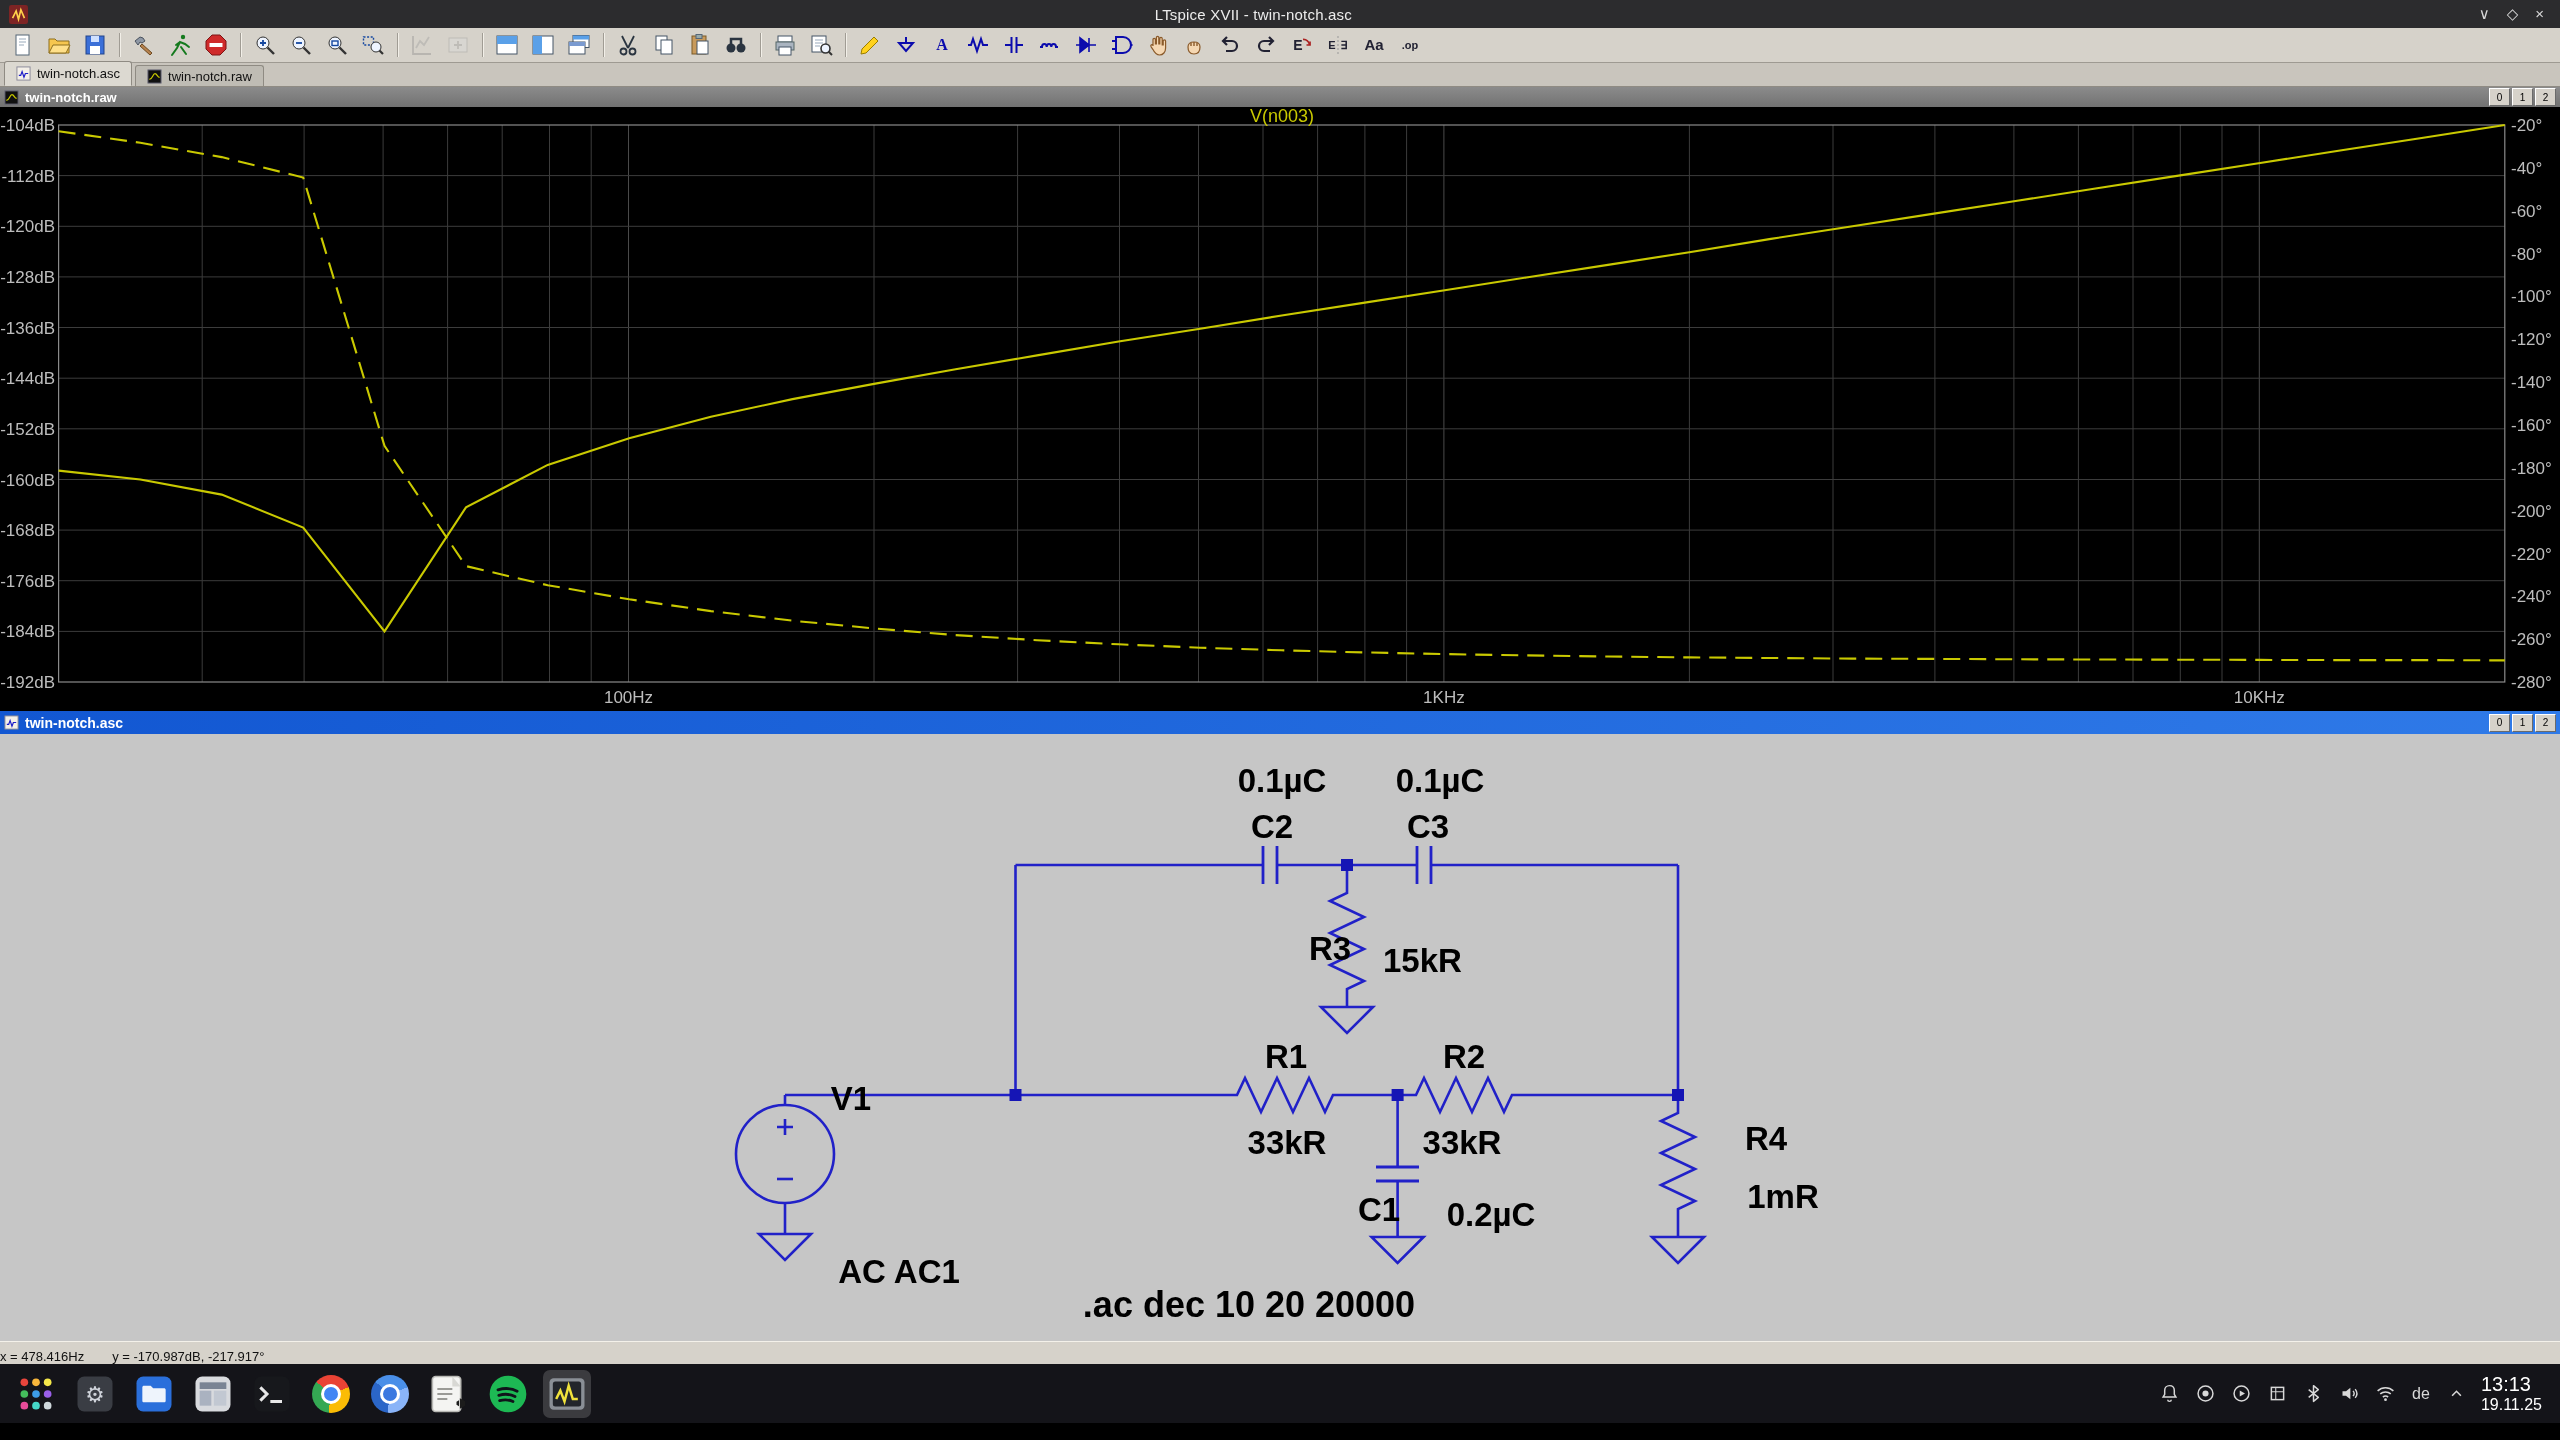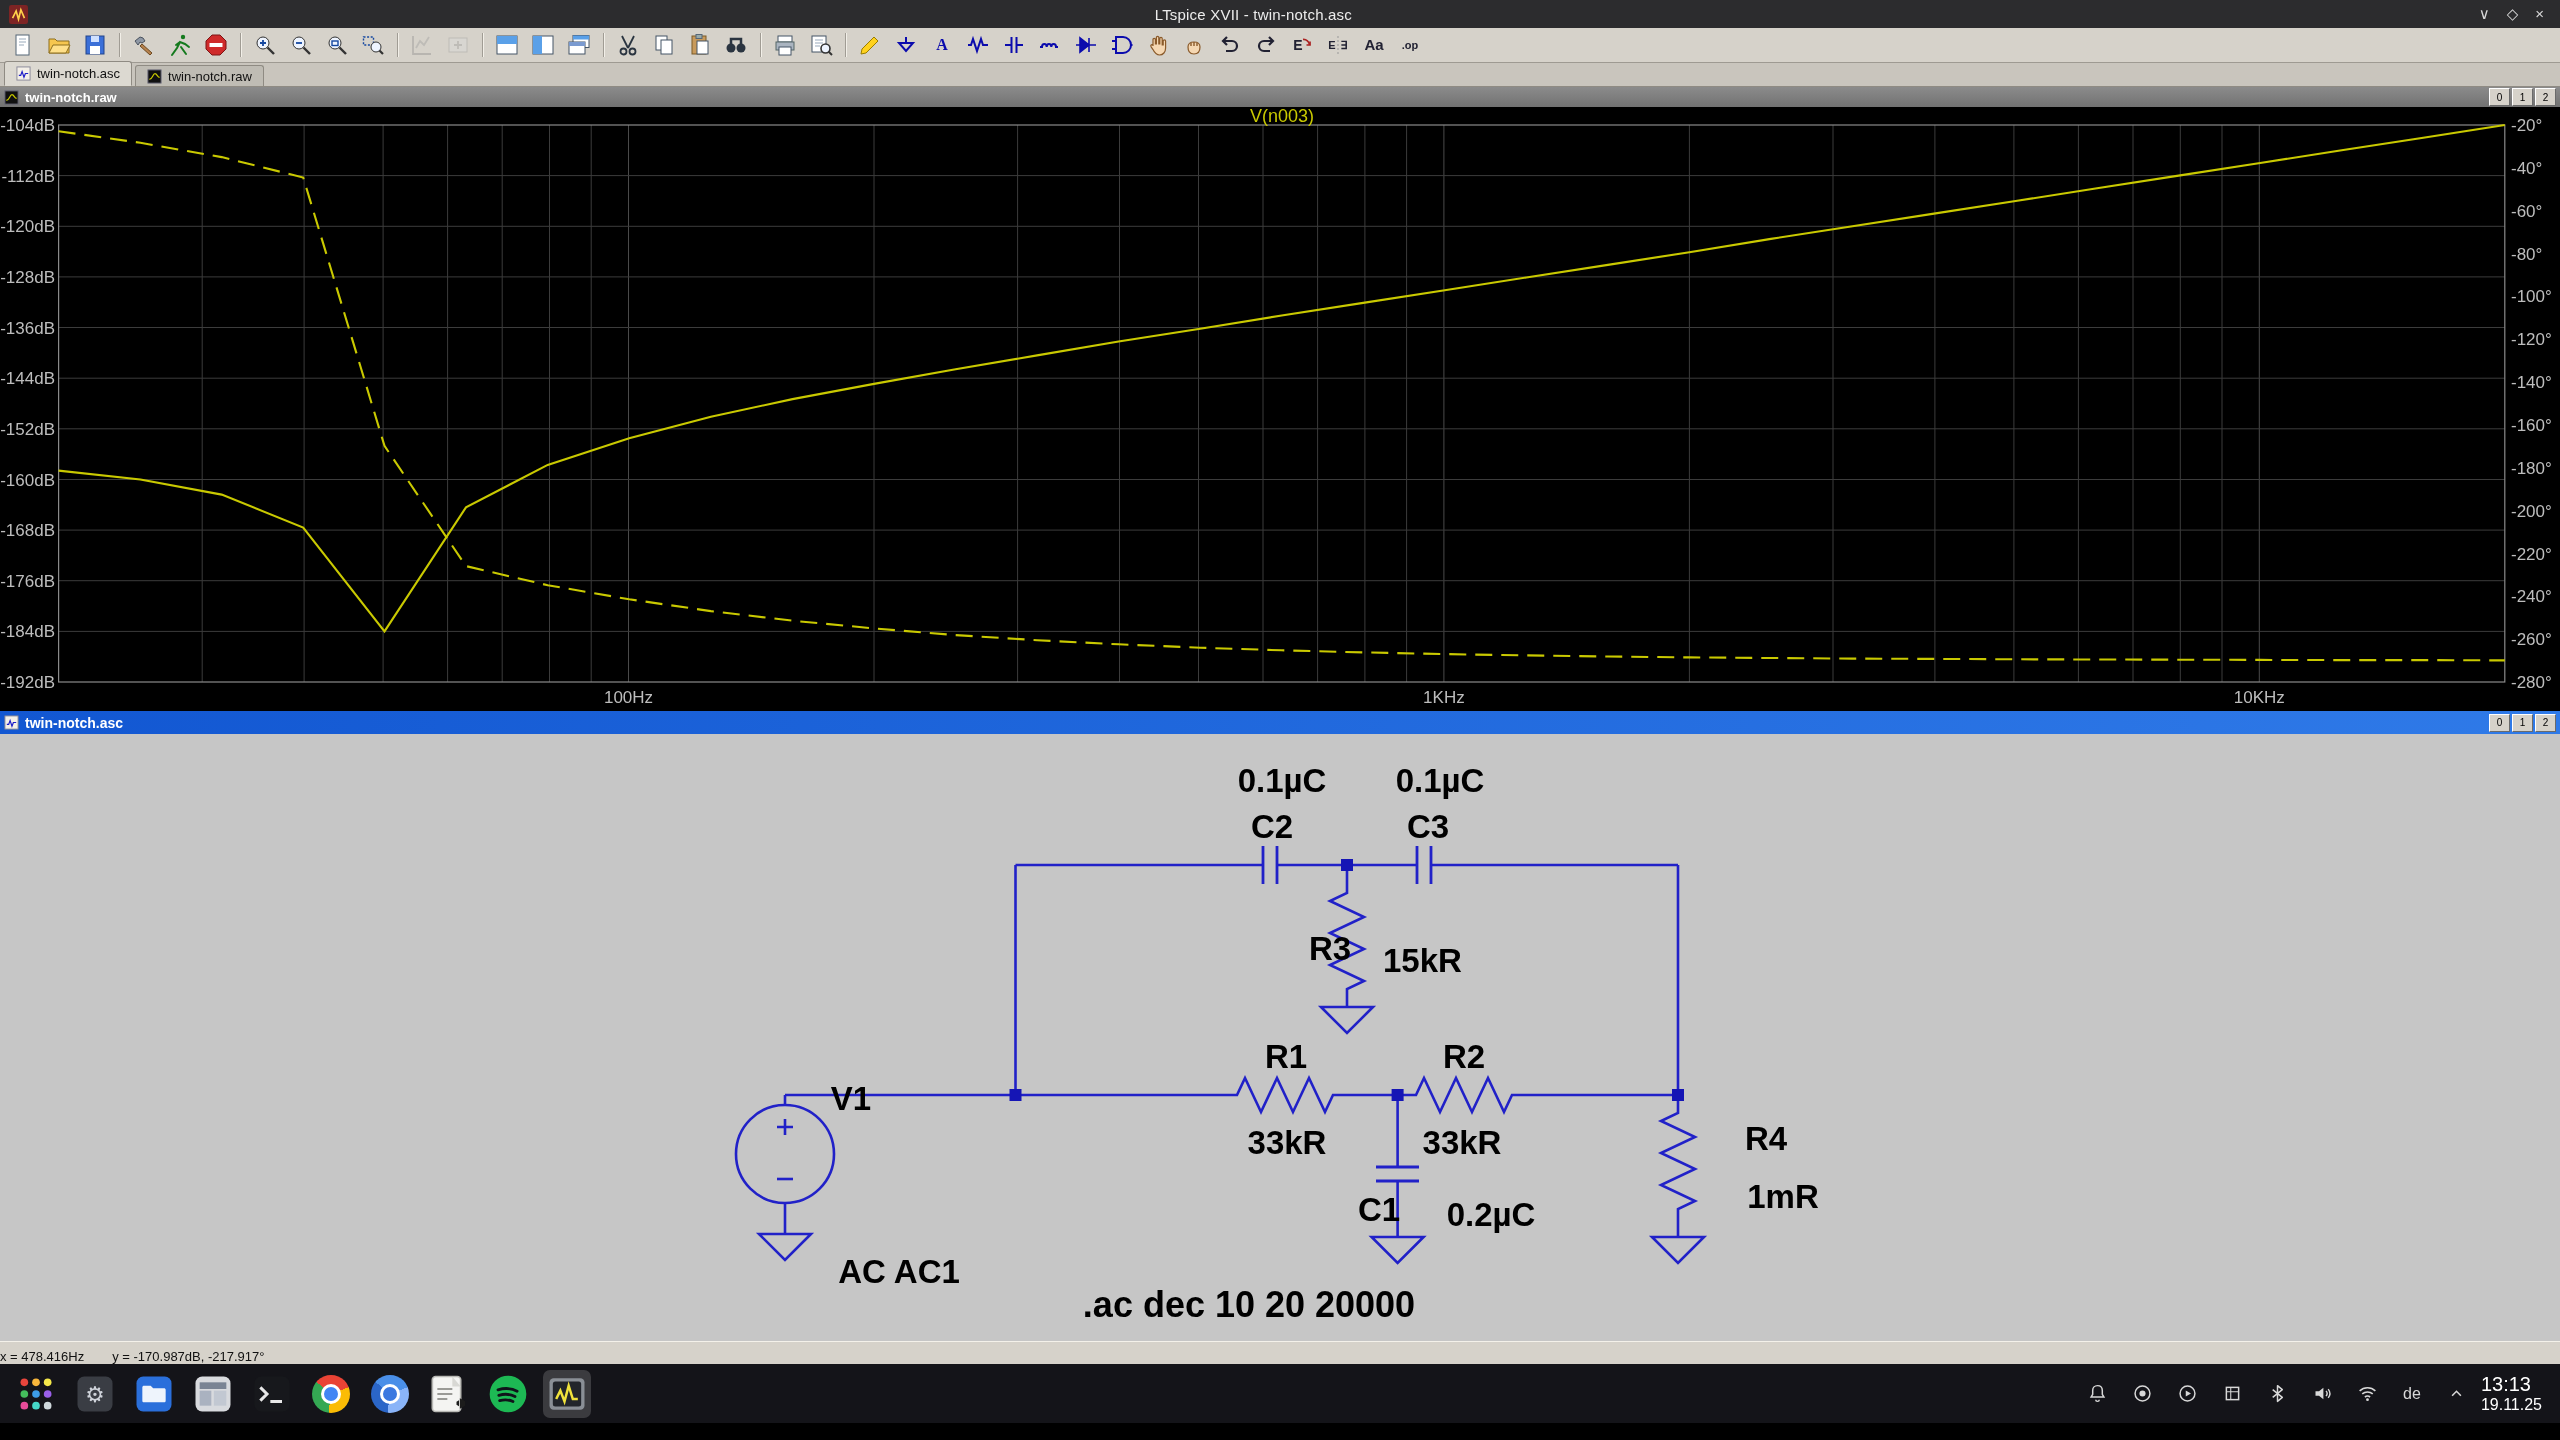--- a/index.html
+++ b/index.html
@@ -59,21 +59,21 @@
   .tb-apps{display:flex;align-items:center;gap:11px;padding-left:12px}
   .tb-app{width:48px;height:48px;display:flex;align-items:center;justify-content:center;border-radius:7px}
   .tb-app.active{background:rgba(255,255,255,.17)}
   .tb-app svg{width:40px;height:40px}
   .chrome-ball,.chromium-ball{width:38px;height:38px;border-radius:50%;position:relative;
     background:conic-gradient(from -50deg,#ea4335 0 33%,#fbbc05 33% 66%,#34a853 66% 100%);}
   .chrome-ball::before,.chromium-ball::before{content:"";position:absolute;inset:9px;border-radius:50%;background:#fff}
   .chrome-ball::after{content:"";position:absolute;inset:12px;border-radius:50%;background:#4285f4}
   .chromium-ball{background:conic-gradient(from -50deg,#4a8fe8 0 33%,#8ab4f8 33% 66%,#2b66c8 66% 100%)}
   .chromium-ball::after{content:"";position:absolute;inset:12px;border-radius:50%;background:#3b78e0}
-  .tray{margin-left:auto;display:flex;align-items:center;gap:24px;padding-right:14px}
+  .tray{margin-left:auto;display:flex;align-items:center;gap:15px;padding-right:14px}
   .tray-item{min-width:20px;display:flex;justify-content:center;align-items:center;font-size:16px;color:#d8d8d8}
   .tray-item svg{width:21px;height:21px}
   .clock{text-align:left;line-height:1.12;color:#fff;margin-right:18px}
   .clock .time{font-size:20px}
   .clock .date{font-size:16px}
 </style>
 </head>
 <body>
 
 <div id="app">

